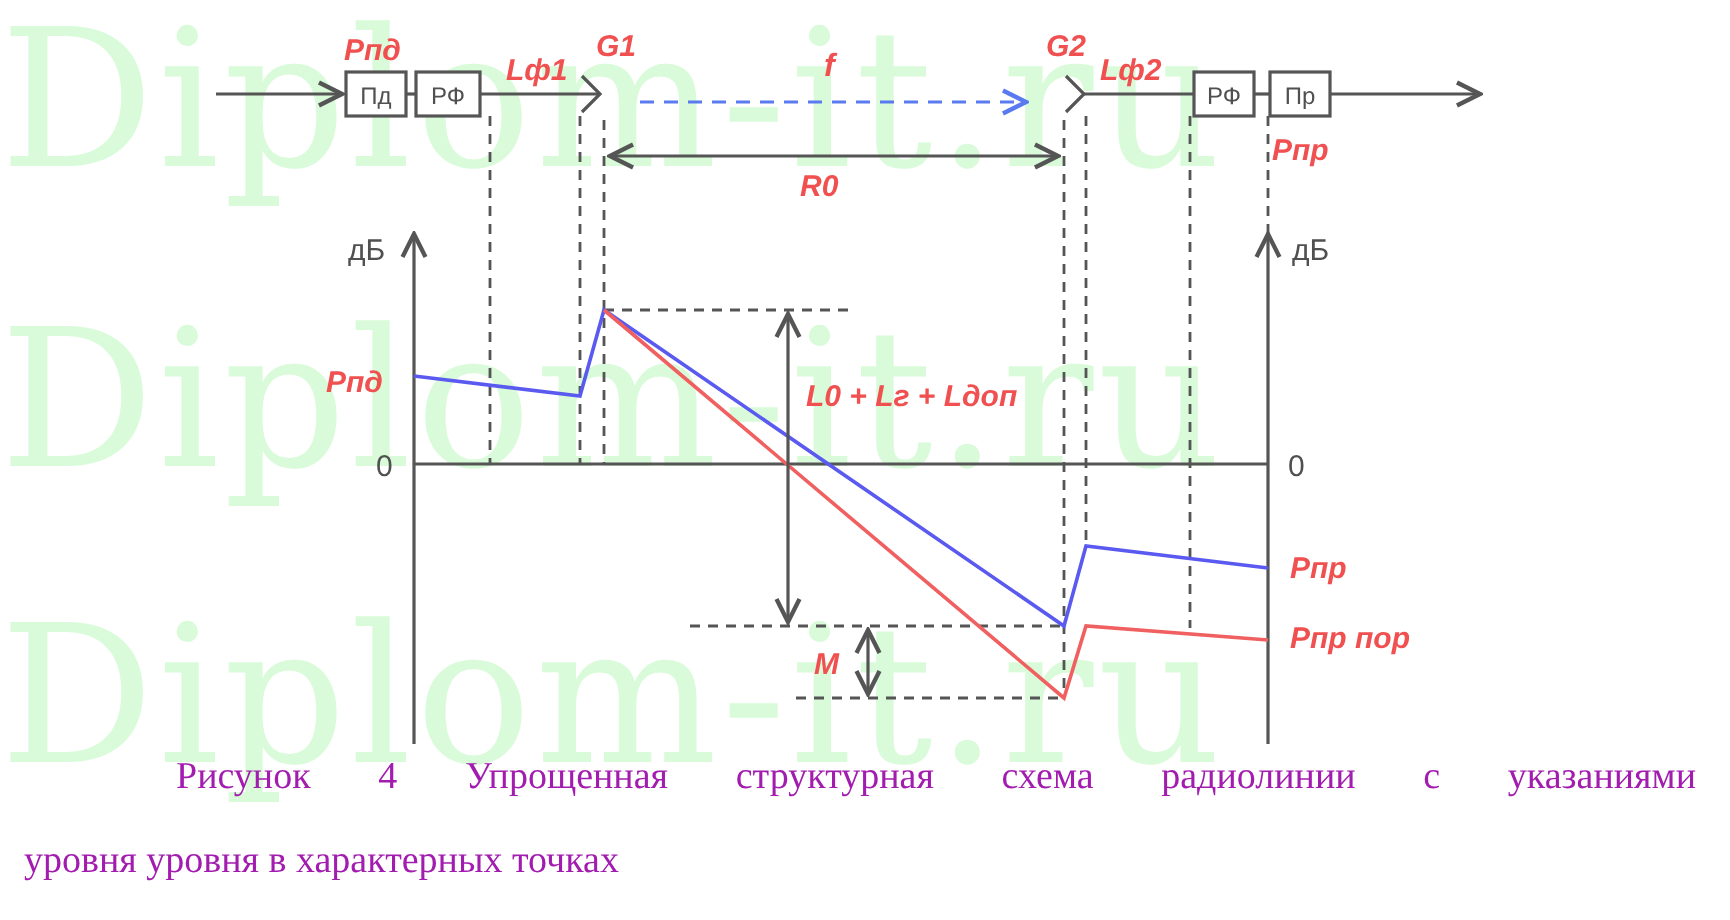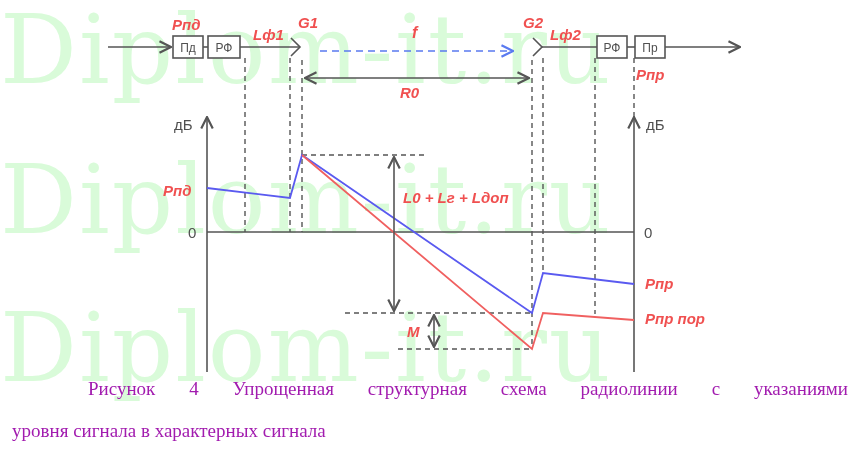--- a/index.html
+++ b/index.html
@@ -96,13 +96,13 @@
 
   <line x1="434" y1="315" x2="434" y2="347" stroke="#555" stroke-width="1.6" marker-start="url(#arr)" marker-end="url(#arr)"></line>
   <text class="lbl red" x="407" y="337" font-size="15">M</text>
 
   <text class="lbl red" x="163" y="196" font-size="15">Pпд</text>
   <text class="lbl red" x="645" y="289" font-size="15">Pпр</text>
   <text class="lbl red" x="645" y="324" font-size="15">Pпр пор</text>
 </svg>
 
 <div class="caption cap1">Рисунок 4 Упрощенная структурная схема радиолинии с указаниями</div>
-<div class="caption cap2">уровня сигнала в характерных сигнала</div>
+<div class="caption cap2">уровня уровня в характерных точках</div>
 
 </body></html>

